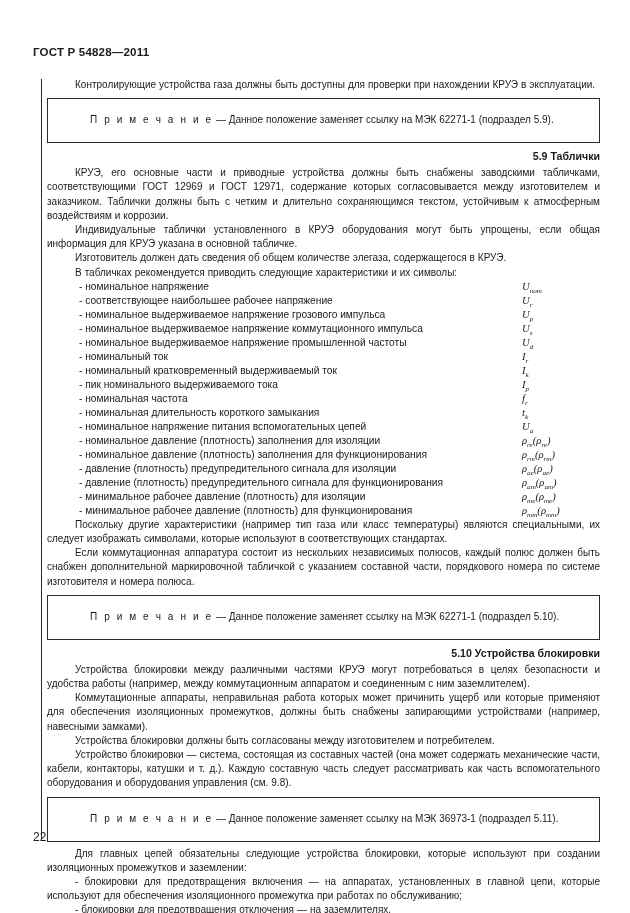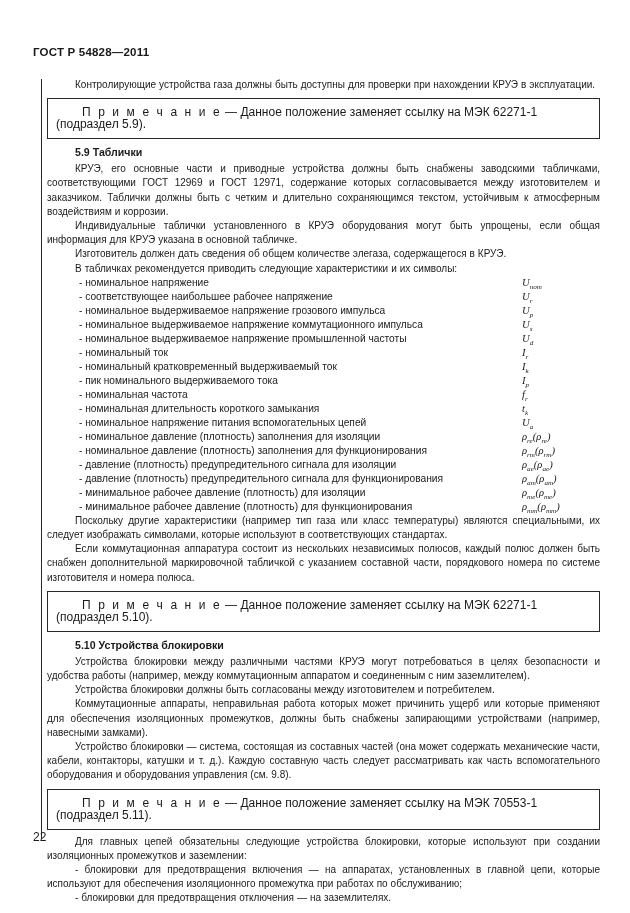--- a/index.html
+++ b/index.html
@@ -52,33 +52,34 @@
     text-indent: 28px;
     word-spacing: 0.2px;
   }
   .note-box {
     border: 1px solid #2a2a2a;
     padding: 3px 4px 4px 4px;
     margin: 6px 0 5px 0;
     box-sizing: border-box;
   }
   .note-box .note-text {
-    font-size: 12px;
+    font-size: 10px;
     line-height: 12px;
     text-indent: 26px;
-    margin: 4px;
+    margin: 12px;
   }
   .note-label {
     letter-spacing: 2.1px;
   }
   h2.section-title {
     font-size: 10.6px;
     font-weight: bold;
     margin: 7px 0 4px 0;
     text-indent: 28px;
+    text-align: right;
   }
   .sym-list {
     margin: 0;
     padding: 0;
     list-style: none;
   }
   .sym-list li {
     display: flex;
     align-items: flex-start;
     font-size: 10.2px;
@@ -228,26 +229,26 @@
     <p class="body-text">Поскольку другие характеристики (например тип газа или класс температуры) являются специальными, их следует изображать символами, которые используют в соответствующих стандартах.</p>
     <p class="body-text">Если коммутационная аппаратура состоит из нескольких независимых полюсов, каждый полюс должен быть снабжен  дополнительной маркировочной табличкой с указанием составной части, порядкового номера по системе изготовителя и номера полюса.</p>
 
     <div class="note-box">
       <p class="note-text"><span class="note-label">П р и м е ч а н и е</span><span> — Данное положение заменяет ссылку на МЭК 62271-1 (подраздел 5.10).</span></p>
     </div>
 
     <h2 class="section-title">5.10 Устройства  блокировки</h2>
 
     <p class="body-text">Устройства блокировки между различными частями КРУЭ могут потребоваться в целях безопасности и удобства работы (например, между коммутационным аппаратом и соединенным с ним заземлителем).</p>
+    <p class="body-text">Коммутационные аппараты, неправильная работа которых может причинить ущерб или которые применяют  для обеспечения изоляционных промежутков, должны быть снабжены запирающими устройствами (например, навесными замками).</p>
     <p class="body-text">Устройства блокировки должны быть согласованы между изготовителем и потребителем.</p>
-    <p class="body-text">Коммутационные аппараты, неправильная работа которых может причинить ущерб или которые применяют  для обеспечения изоляционных промежутков, должны быть снабжены запирающими устройствами (например, навесными замками).</p>
     <p class="body-text">Устройство блокировки — система, состоящая из составных частей (она может содержать механические части, кабели, контакторы, катушки и т. д.). Каждую составную часть следует рассматривать как часть вспомогательного оборудования и оборудования управления (см. 9.8).</p>
 
     <div class="note-box">
-      <p class="note-text"><span class="note-label">П р и м е ч а н и е</span><span> — Данное положение заменяет ссылку на МЭК 70553-1 (подраздел 5.11).</span></p>
+      <p class="note-text"><span class="note-label">П р и м е ч а н и е</span><span> — Данное положение заменяет ссылку на МЭК 36973-1 (подраздел 5.11).</span></p>
     </div>
 
     <p class="body-text">Для главных цепей обязательны следующие устройства блокировки, которые используют при создании изоляционных промежутков и заземлении:</p>
     <p class="body-text">- блокировки для предотвращения включения — на аппаратах, установленных в главной цепи, которые используют для обеспечения изоляционного промежутка при работах по обслуживанию;</p>
     <p class="body-text">- блокировки для предотвращения отключения — на заземлителях.</p>
 
   </div>
 
   <div class="page-number">22</div>
 

